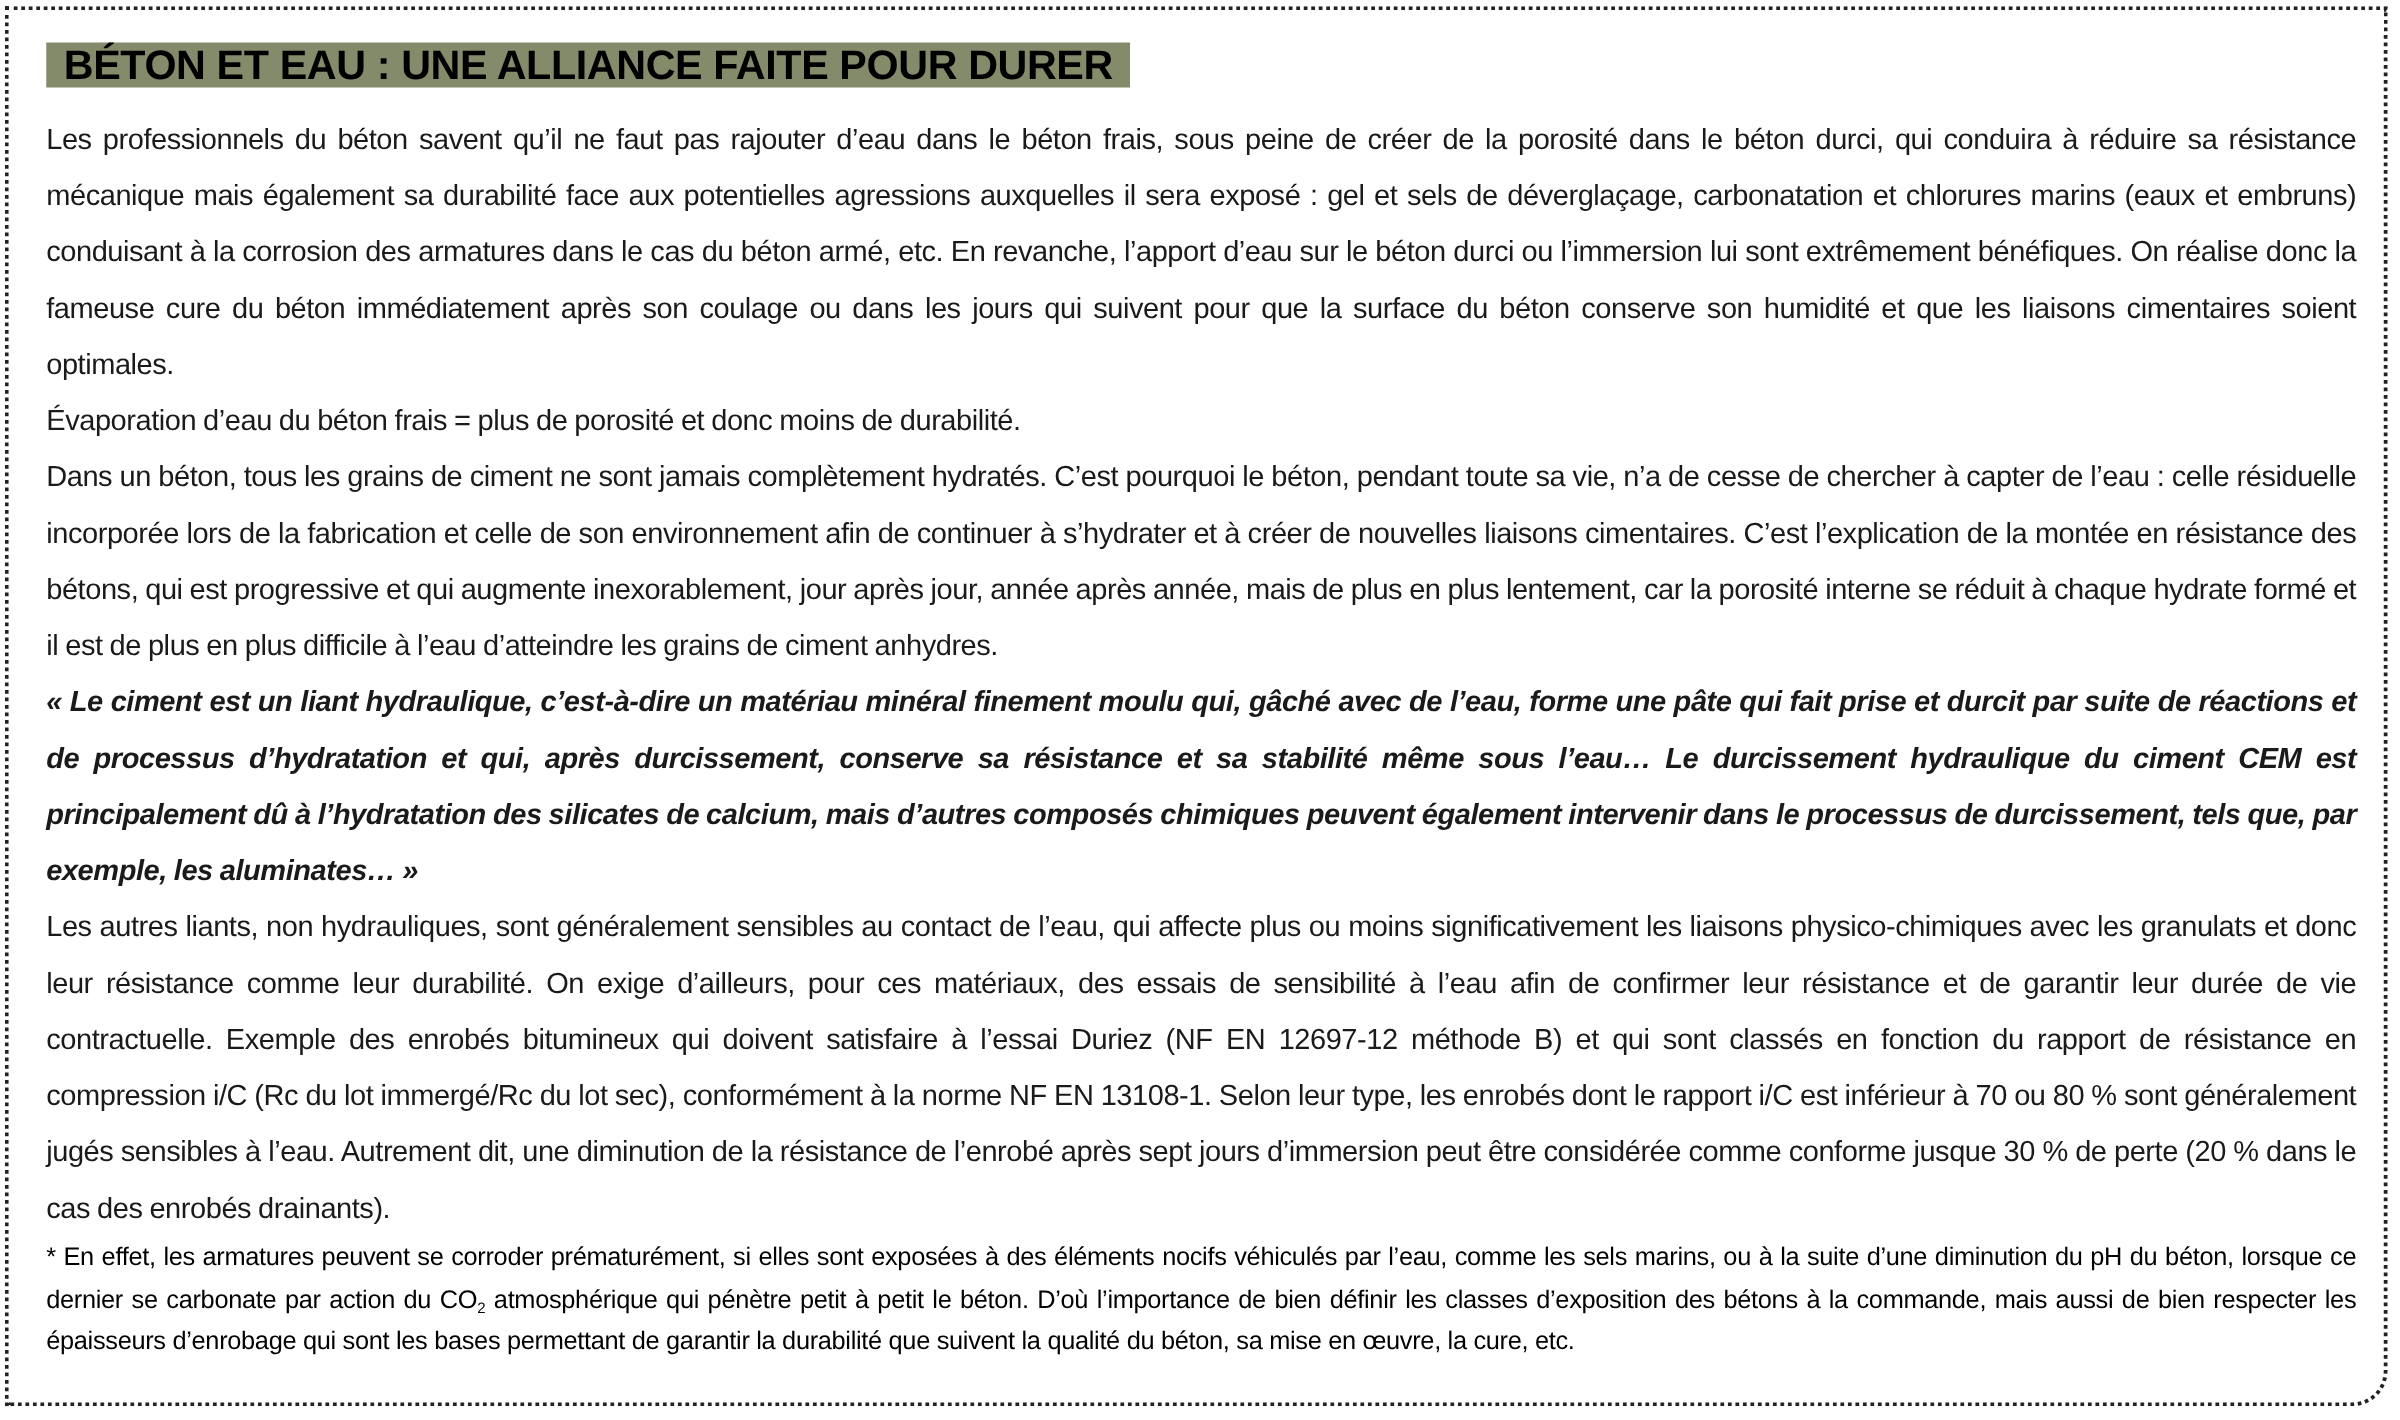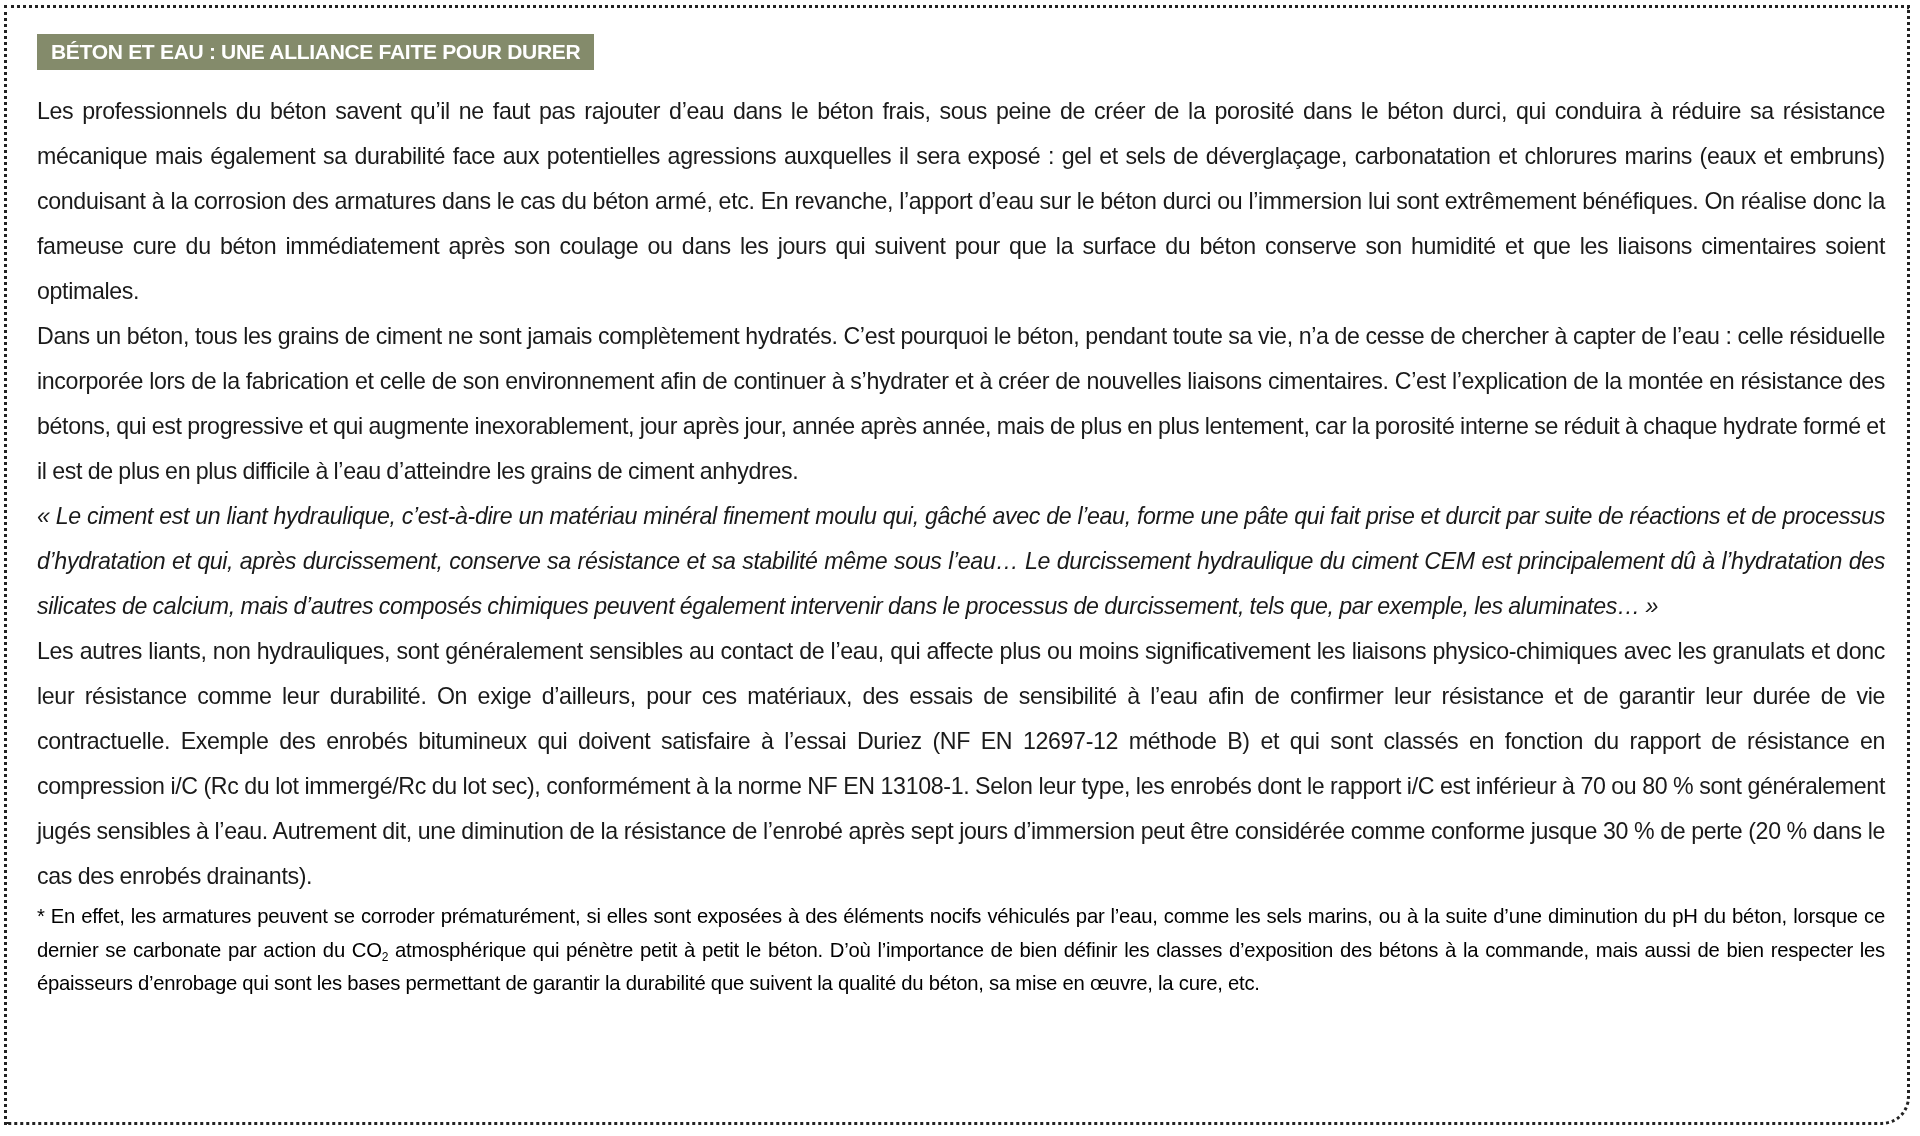--- a/index.html
+++ b/index.html
@@ -28,44 +28,44 @@
       border-bottom-right-radius: 28px;
       box-sizing: border-box;
     }
     .title-badge {
       position: absolute;
       left: 37px;
       top: 34px;
       height: 36px;
       padding: 0 14px 0 14px;
       background: #848b6b;
-      color: #ffffff;
+      color: #000000;
       font-family: "Liberation Sans", sans-serif;
       font-weight: bold;
-      font-size: 21px;
+      font-size: 33px;
       line-height: 36px;
       letter-spacing: -0.3px;
       white-space: nowrap;
     }
     .content {
       position: absolute;
       left: 37px;
       top: 89px;
       width: 1848px;
     }
     .p {
       font-size: 23.2px;
       line-height: 45px;
       text-align: justify;
       margin: 0;
       letter-spacing: -0.35px;
       word-spacing: -0.5px;
     }
     .p.last-left { text-align-last: left; }
-    .p.italic { font-style: italic; }
+    .p.italic { font-style: italic; font-weight: bold; }
     .footnote {
       font-size: 20.3px;
       line-height: 33.5px;
       text-align: justify;
       margin: 0;
       margin-top: 1px;
       letter-spacing: -0.25px;
       color: #000000;
     }
     sub.co2 {
@@ -76,17 +76,18 @@
   </style>
 </head>
 <body>
 
 <div class="frame"></div>
 
 <div class="title-badge">BÉTON ET EAU : UNE ALLIANCE FAITE POUR DURER</div>
 
 <div class="content">
   <p class="p">Les professionnels du béton savent qu’il ne faut pas rajouter d’eau dans le béton frais, sous peine de créer de la porosité dans le béton durci, qui conduira à réduire sa résistance mécanique mais également sa durabilité face aux potentielles agressions auxquelles il sera exposé : gel et sels de déverglaçage, carbonatation et chlorures marins (eaux et embruns) conduisant à la corrosion des armatures dans le cas du béton armé, etc. En revanche, l’apport d’eau sur le béton durci ou l’immersion lui sont extrêmement bénéfiques. On réalise donc la fameuse cure du béton immédiatement après son coulage ou dans les jours qui suivent pour que la surface du béton conserve son humidité et que les liaisons cimentaires soient optimales.</p>
+  <p class="p last-left">Évaporation d’eau du béton frais = plus de porosité et donc moins de durabilité.</p>
   <p class="p">Dans un béton, tous les grains de ciment ne sont jamais complètement hydratés. C’est pourquoi le béton, pendant toute sa vie, n’a de cesse de chercher à capter de l’eau : celle résiduelle incorporée lors de la fabrication et celle de son environnement afin de continuer à s’hydrater et à créer de nouvelles liaisons cimentaires. C’est l’explication de la montée en résistance des bétons, qui est progressive et qui augmente inexorablement, jour après jour, année après année, mais de plus en plus lentement, car la porosité interne se réduit à chaque hydrate formé et il est de plus en plus difficile à l’eau d’atteindre les grains de ciment anhydres.</p>
   <p class="p italic">« Le ciment est un liant hydraulique, c’est-à-dire un matériau minéral finement moulu qui, gâché avec de l’eau, forme une pâte qui fait prise et durcit par suite de réactions et de processus d’hydratation et qui, après durcissement, conserve sa résistance et sa stabilité même sous l’eau… Le durcissement hydraulique du ciment CEM est principalement dû à l’hydratation des silicates de calcium, mais d’autres composés chimiques peuvent également intervenir dans le processus de durcissement, tels que, par exemple, les aluminates… »</p>
   <p class="p">Les autres liants, non hydrauliques, sont généralement sensibles au contact de l’eau, qui affecte plus ou moins significativement les liaisons physico-chimiques avec les granulats et donc leur résistance comme leur durabilité. On exige d’ailleurs, pour ces matériaux, des essais de sensibilité à l’eau afin de confirmer leur résistance et de garantir leur durée de vie contractuelle. Exemple des enrobés bitumineux qui doivent satisfaire à l’essai Duriez (NF EN 12697-12 méthode B) et qui sont classés en fonction du rapport de résistance en compression i/C (Rc du lot immergé/Rc du lot sec), conformément à la norme NF EN 13108-1. Selon leur type, les enrobés dont le rapport i/C est inférieur à 70 ou 80 % sont généralement jugés sensibles à l’eau. Autrement dit, une diminution de la résistance de l’enrobé après sept jours d’immersion peut être considérée comme conforme jusque 30 % de perte (20 % dans le cas des enrobés drainants).</p>
   <p class="footnote"><span>* En effet, les armatures peuvent se corroder prématurément, si elles sont exposées à des éléments nocifs véhiculés par l’eau, comme les sels marins, ou à la suite d’une diminution du pH du béton, lorsque ce dernier se carbonate par action du CO</span><sub class="co2">2</sub><span> atmosphérique qui pénètre petit à petit le béton. D’où l’importance de bien définir les classes d’exposition des bétons à la commande, mais aussi de bien respecter les épaisseurs d’enrobage qui sont les bases permettant de garantir la durabilité que suivent la qualité du béton, sa mise en œuvre, la cure, etc.</span></p>
 </div>
 
 </body></html>

